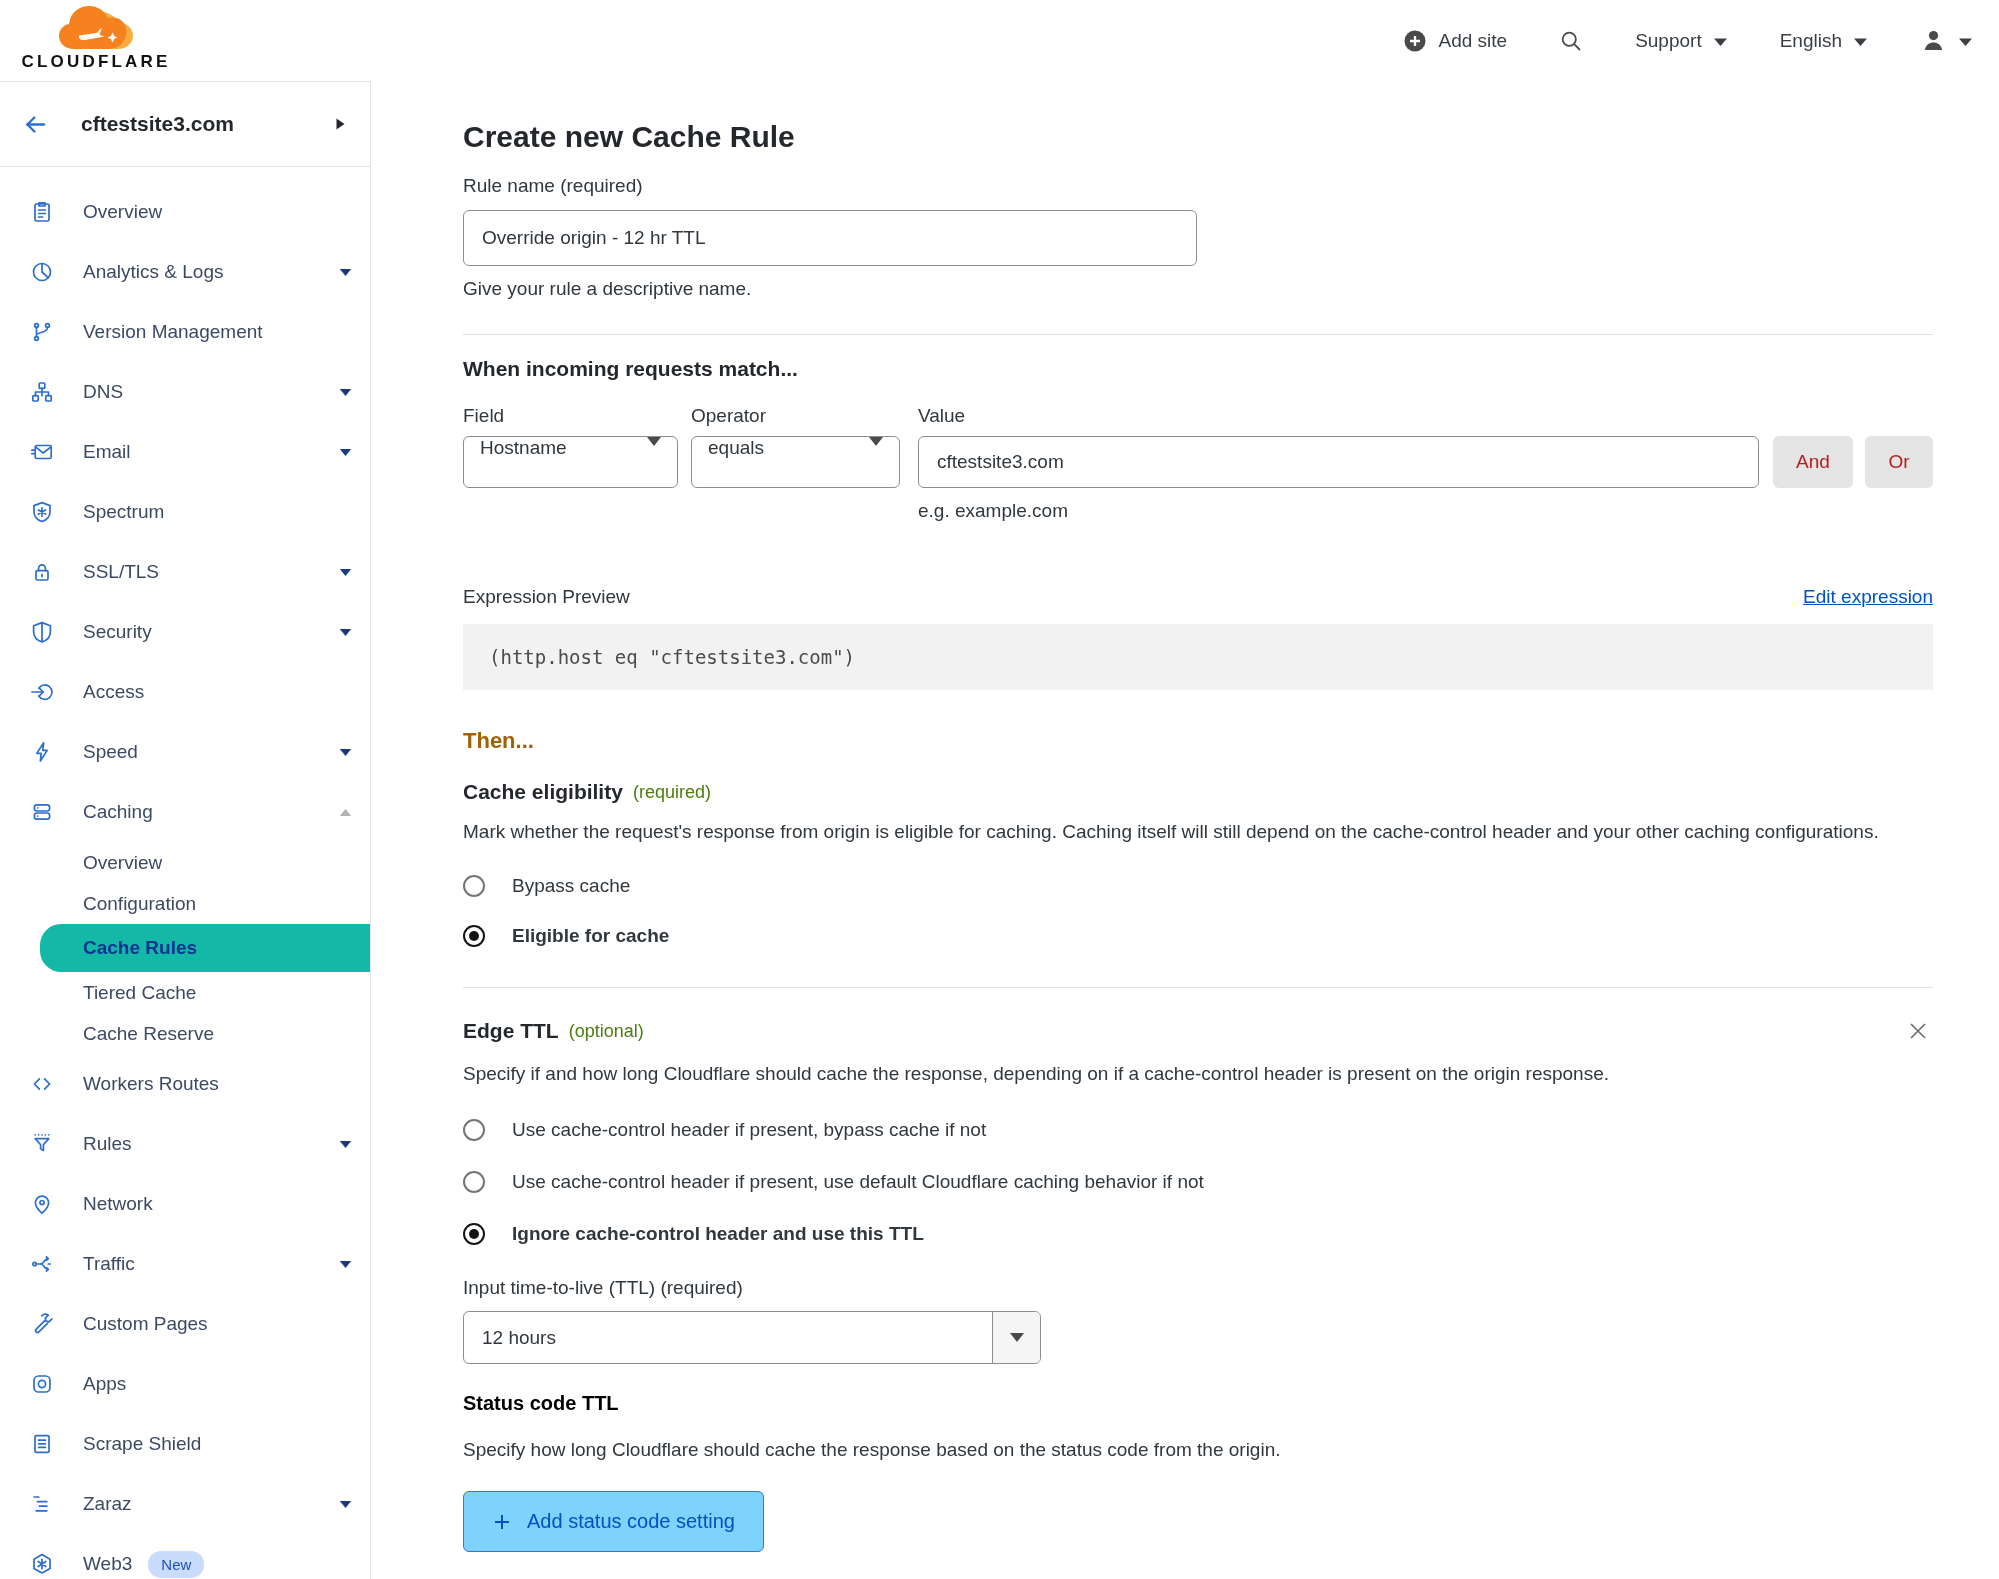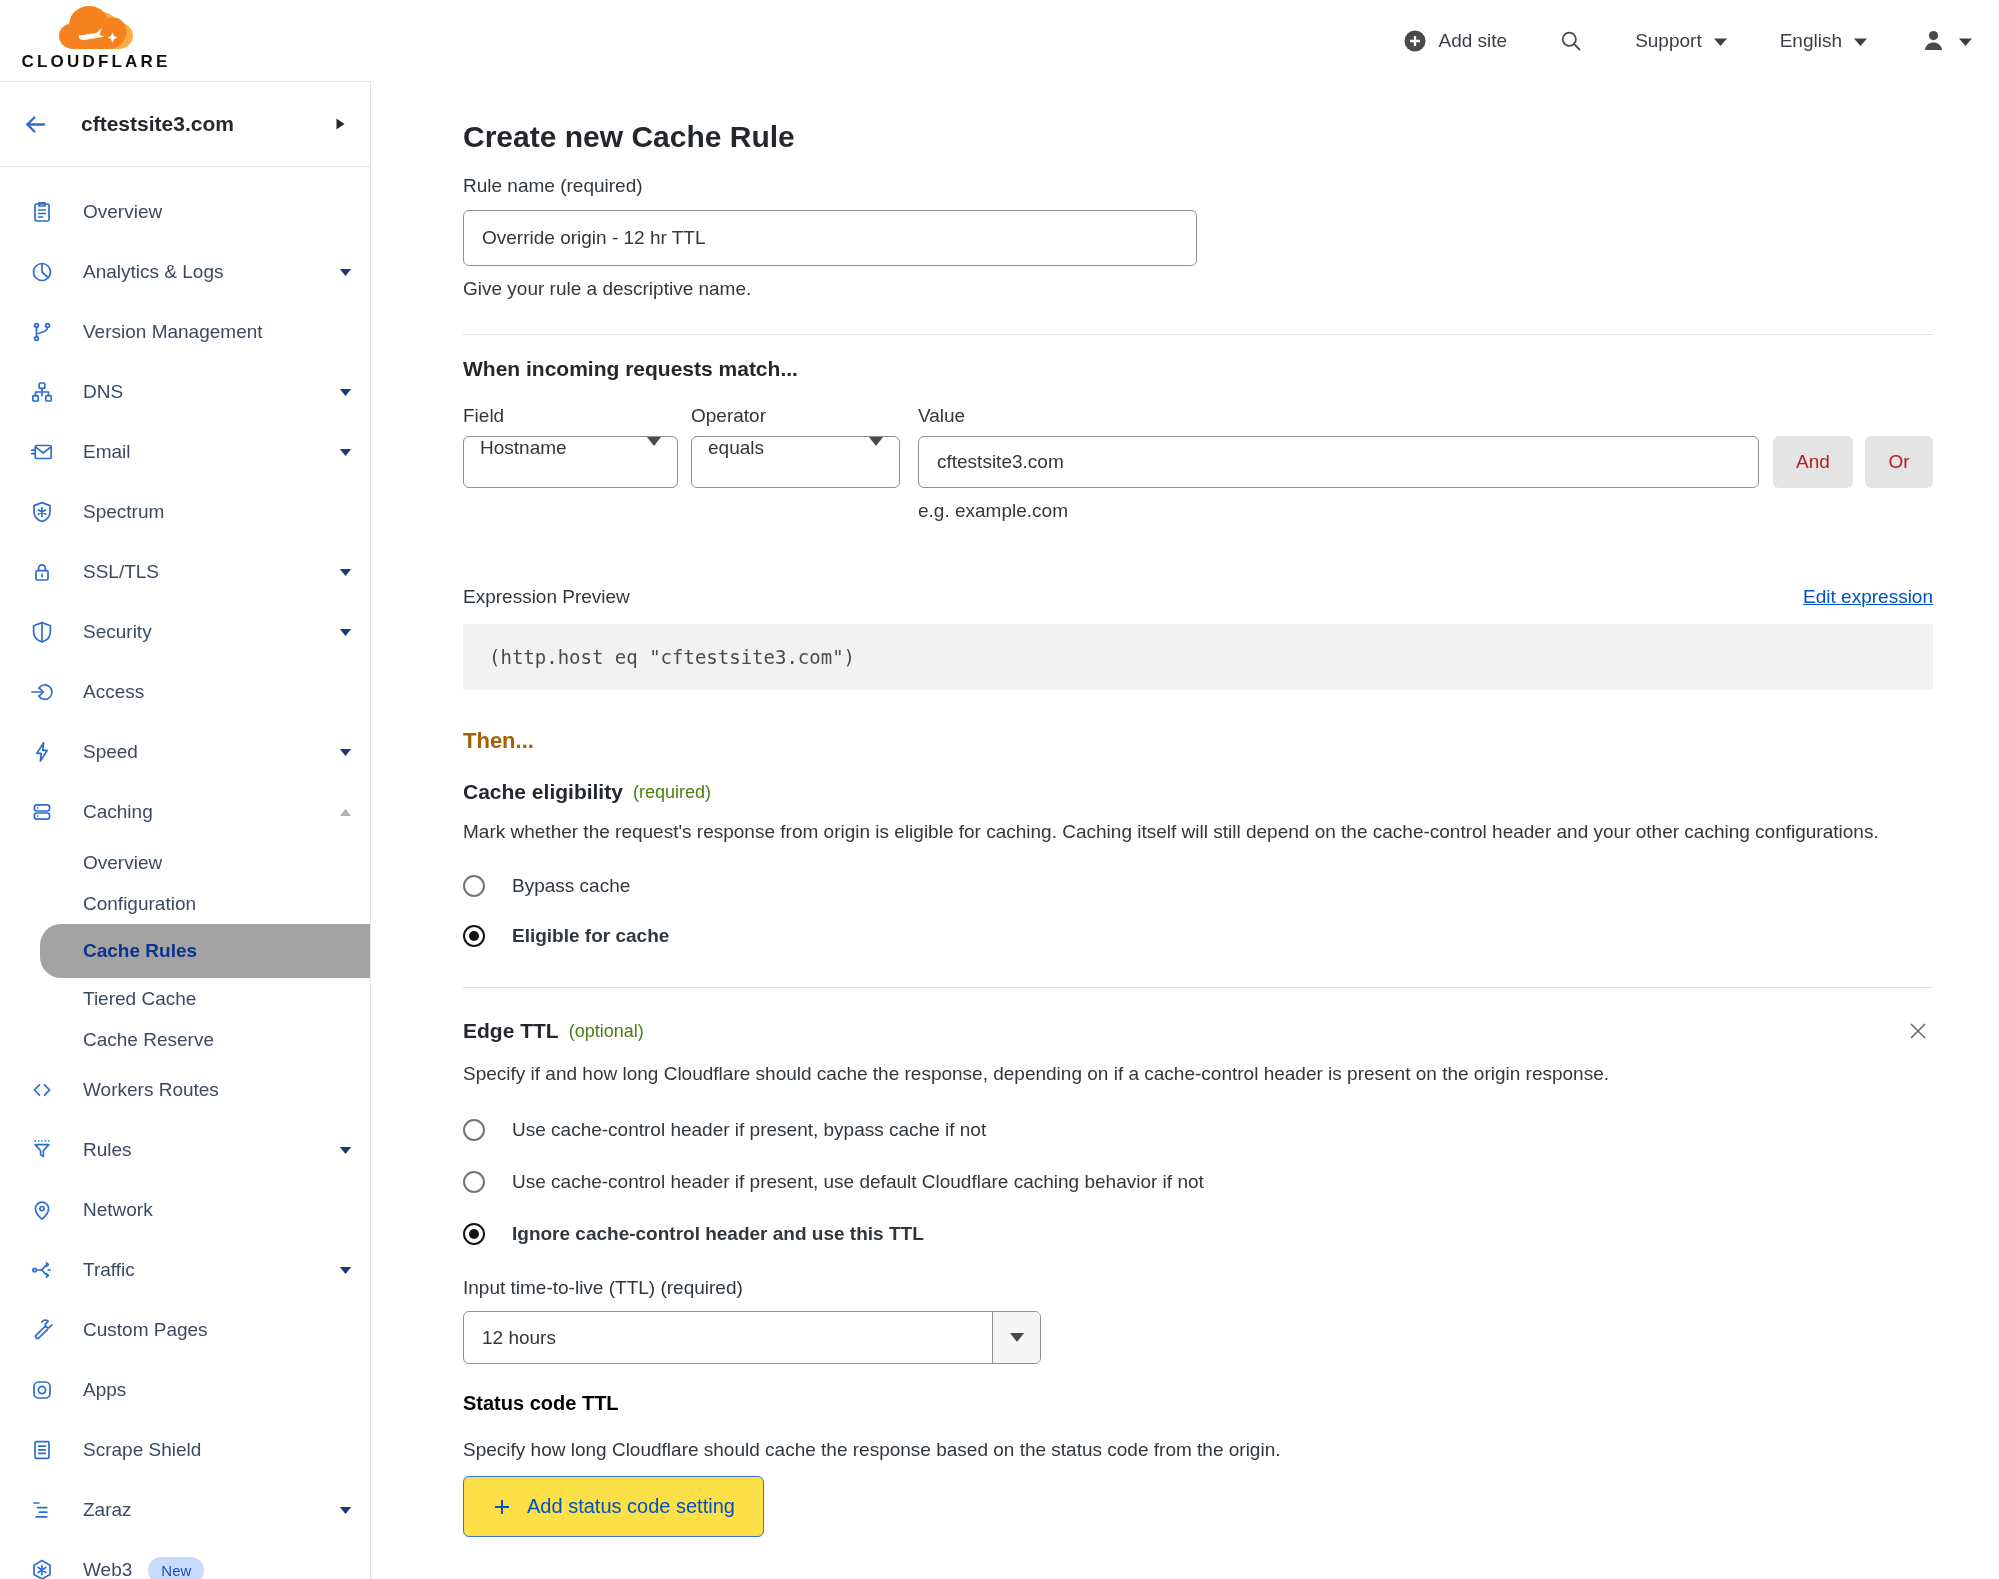--- a/index.html
+++ b/index.html
@@ -29,21 +29,21 @@
   .nav { padding-top:15px; }
   .nav-item { height:60px; display:flex; align-items:center; padding:0 18px 0 30px; color:#3b4a63; cursor:pointer; position:relative; }
   .nav-icon { width:24px; height:24px; color:#2c6ecb; margin-right:29px; flex:none; }
   .nav-icon svg { width:24px; height:24px; }
   .nav-label { white-space:nowrap; }
   .chev { margin-left:auto; flex:none; }
   .chev svg { fill:#1b3a7a; }
   .chev.up svg { fill:#b3b3b3; transform:rotate(180deg); }
   .badge-new { margin-left:16px; background:#cadcfb; color:#1e50c0; font-size:15px; line-height:1; padding:6px 13px; border-radius:13px; }
   .sub-item { height:41px; display:flex; align-items:center; padding-left:83px; color:#3b4a63; cursor:pointer; }
-  .sub-item.active { margin-left:40px; padding-left:43px; height:54px; background:#a3a3a3;
+  .sub-item.active { margin-left:40px; padding-left:43px; height:48px; background:#14b8a6;
                      border-radius:21px 0 0 21px; color:#0a3291; font-weight:bold; }
 
   
   .main { position:absolute; left:372px; top:81px; right:0; bottom:0; padding:34px 0 0 91px; overflow:hidden; }
   .content { width:1470px; }
   h1.page-title { font-size:30px; font-weight:bold; color:#24282d; margin:0 0 16px; line-height:44px; }
   .field-label { font-size:19px; color:#30373d; margin-bottom:13px; }
   .text-input { display:block; border:1px solid #8e8e8e; border-radius:6px; height:56px; font-size:19px;
                 color:#30373d; padding:0 18px; outline:none; font-family:inherit; background:#fff; width:734px; }
   .helper { margin-top:12px; font-size:19px; color:#30373d; }
@@ -90,22 +90,22 @@
   .edge-radios .radio-row { margin-top:30px; }
 
   .ttl-label { font-size:19px; margin-top:32px; }
   .ttl-select { margin-top:12px; width:578px; height:53px; border:1px solid #8e8e8e; border-radius:6px;
                 display:flex; overflow:hidden; background:#fff; cursor:pointer; }
   .ttl-text { flex:1; display:flex; align-items:center; padding:0 18px; font-size:19px; color:#30373d; }
   .ttl-arrow { width:48px; border-left:1px solid #8e8e8e; background:#f5f5f5; display:flex; align-items:center; justify-content:center; }
 
   .status-heading { font-size:20px; font-weight:bold; color:#000000; margin-top:28px; }
   .status-desc { font-size:19px; margin-top:24px; }
-  .add-btn { margin-top:15px; display:inline-flex; align-items:center; gap:15px; height:61px; padding:0 28px;
-             background:#fde047; border:1px solid #3b74d9; border-radius:6px; color:#0051c3; font-size:20px;
+  .add-btn { margin-top:30px; display:inline-flex; align-items:center; gap:15px; height:61px; padding:0 28px;
+             background:#7dd3fc; border:1px solid #3b74d9; border-radius:6px; color:#0051c3; font-size:20px;
              font-family:inherit; cursor:pointer; }
 </style>
 </head>
 <body>
 
 <div class="topbar">
   <div class="logo">
     <svg class="logo-cloud" width="82" height="46" viewBox="0 0 82 46">
       <path fill="#FBAD41" d="M63 44c9 0 15-6 15-13.5C78 24 73 19 66.5 18c-1 0-2 0-3 .2C60 11 53.5 7 46.5 7l1 37z"></path>
       <path fill="#F6821F" d="M19 44C10 44 4 38 4 31c0-6 4.2-11 10-12C15.2 7.5 24 1 34 1c8.5 0 15.6 4.8 19 12 1.5-.4 3.2-.6 4.8-.6C65.5 12.4 71.5 18.4 71.5 26 71.5 37 63.5 44 53 44z"></path>

